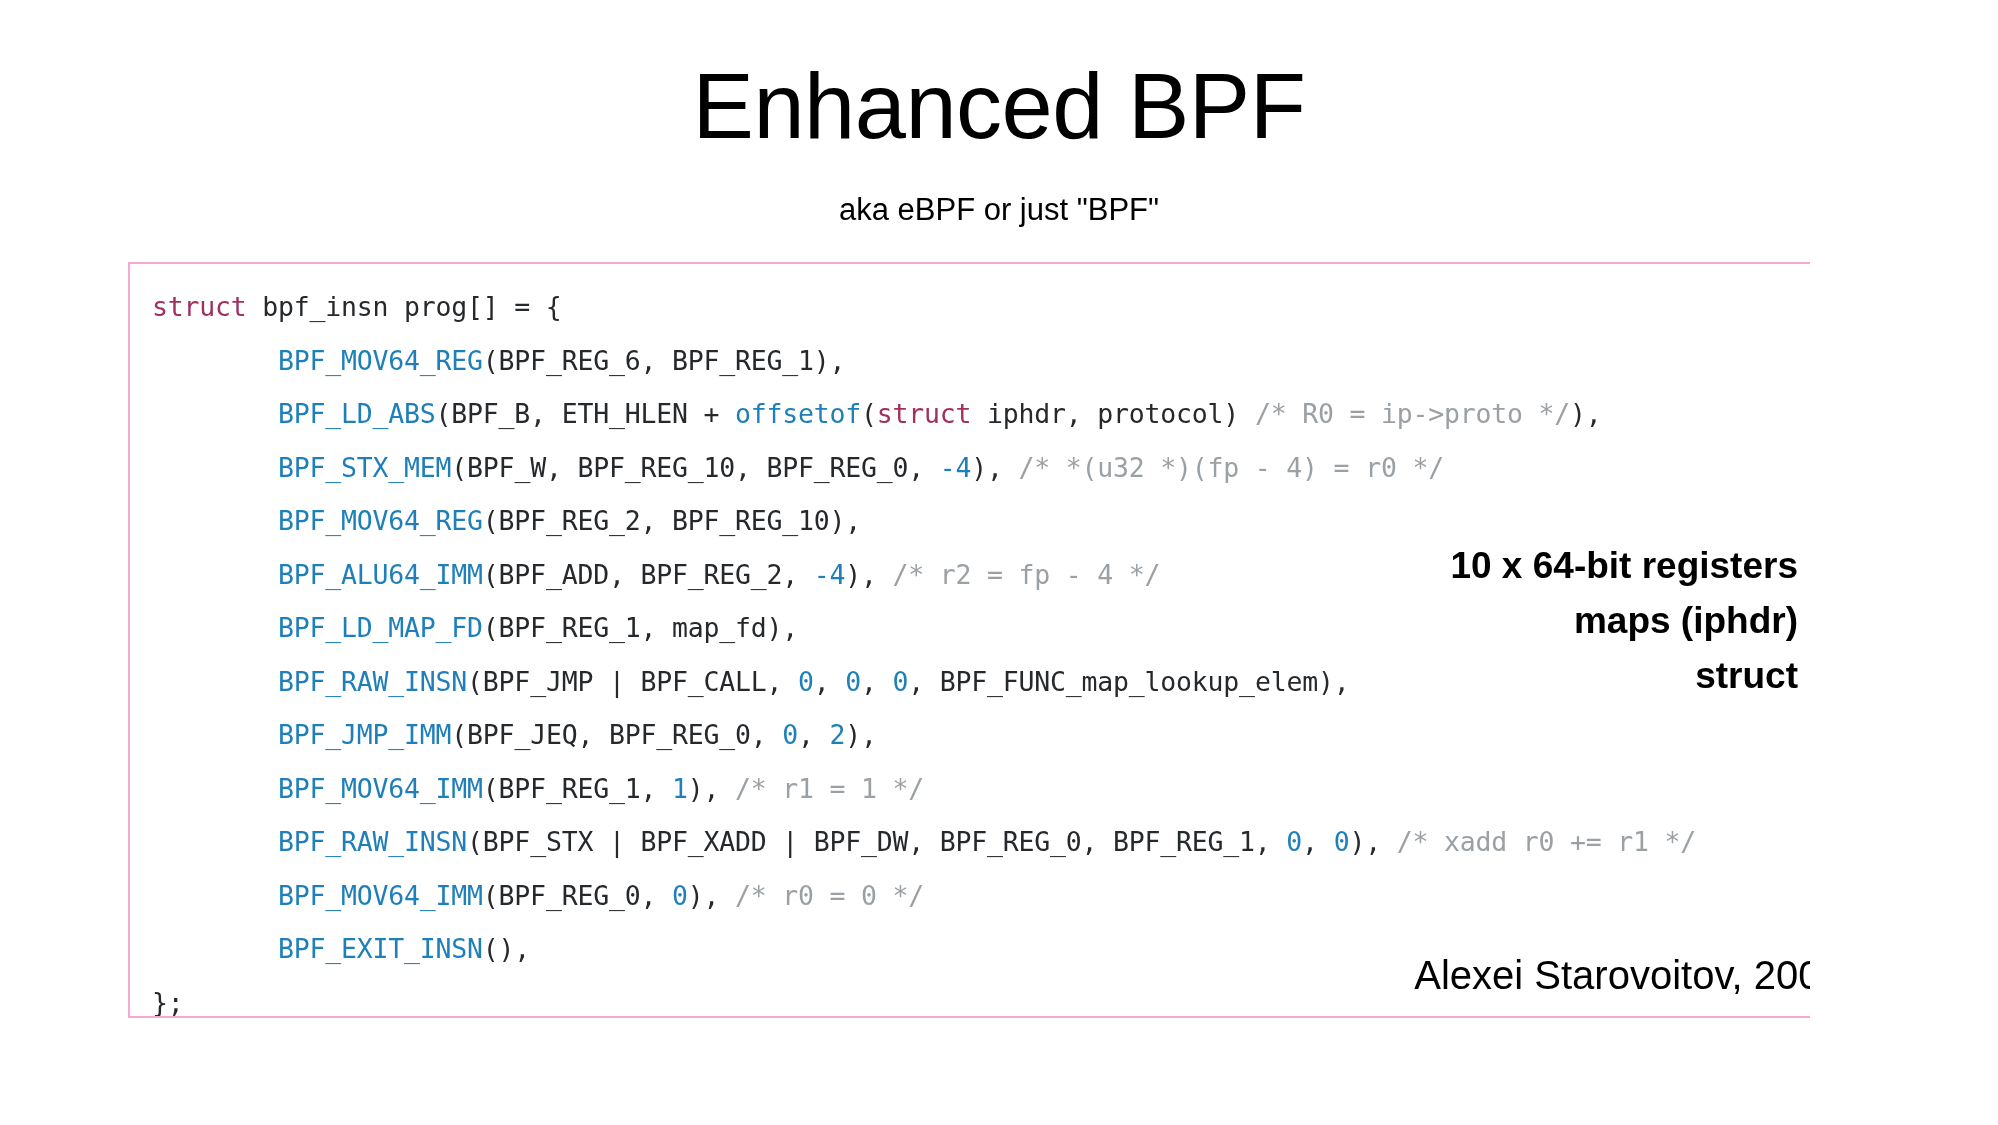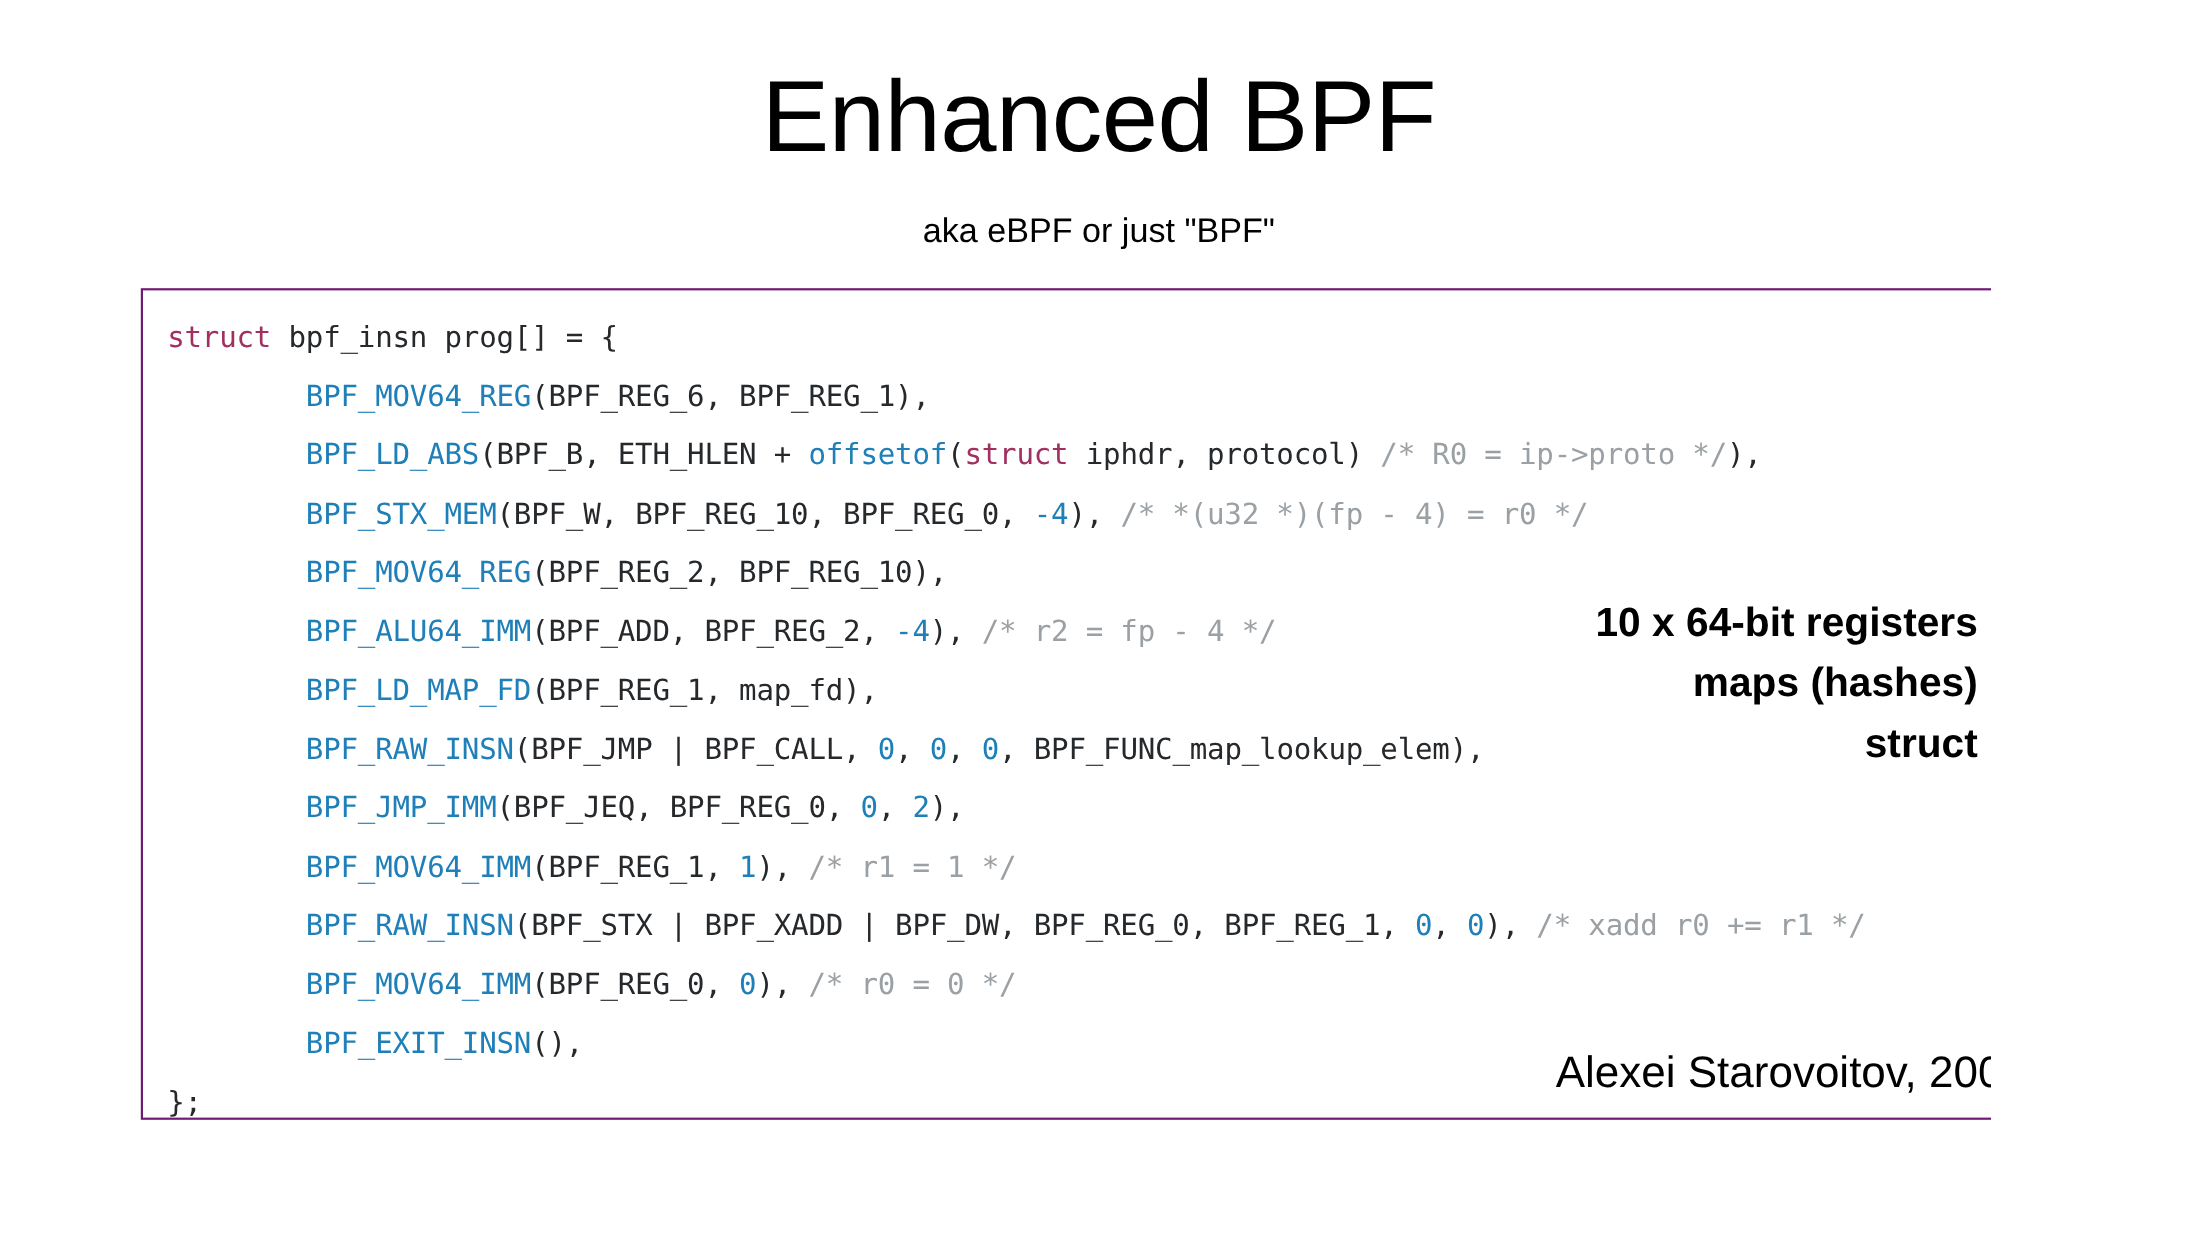--- a/index.html
+++ b/index.html
@@ -42,21 +42,21 @@
     color: #000000;
   }
 
   
   .code-box {
     position: absolute;
     left: 128px;
     top: 262px;
     width: 1754px;
     height: 756px;
-    border: 2px solid #701a75;
+    border: 2px solid #f9a8d4;
     background: #ffffff;
     box-sizing: border-box;
     overflow: hidden;
   }
   .code {
     position: absolute;
     left: 22px;
     top: 16px;
     right: 4px;
     font-family: "DejaVu Sans Mono", monospace;
@@ -111,19 +111,19 @@
   <div class="title">Enhanced BPF</div>
 
   <div class="subtitle">aka eBPF or just "BPF"</div>
 
   <div class="code-box">
     <div class="code" id="code-root"><div class="code-line"><span class="tok-kw">struct </span><span class="tok-plain">bpf_insn prog[] = {</span></div><div class="code-line"><span class="tok-plain">        </span><span class="tok-fn">BPF_MOV64_REG</span><span class="tok-plain">(BPF_REG_6, BPF_REG_1),</span></div><div class="code-line"><span class="tok-plain">        </span><span class="tok-fn">BPF_LD_ABS</span><span class="tok-plain">(BPF_B, ETH_HLEN + </span><span class="tok-fn">offsetof</span><span class="tok-plain">(</span><span class="tok-kw">struct</span><span class="tok-plain"> iphdr, protocol) </span><span class="tok-com">/* R0 = ip-&gt;proto */</span><span class="tok-plain">),</span></div><div class="code-line"><span class="tok-plain">        </span><span class="tok-fn">BPF_STX_MEM</span><span class="tok-plain">(BPF_W, BPF_REG_10, BPF_REG_0, </span><span class="tok-num">-4</span><span class="tok-plain">), </span><span class="tok-com">/* *(u32 *)(fp - 4) = r0 */</span></div><div class="code-line"><span class="tok-plain">        </span><span class="tok-fn">BPF_MOV64_REG</span><span class="tok-plain">(BPF_REG_2, BPF_REG_10),</span></div><div class="code-line"><span class="tok-plain">        </span><span class="tok-fn">BPF_ALU64_IMM</span><span class="tok-plain">(BPF_ADD, BPF_REG_2, </span><span class="tok-num">-4</span><span class="tok-plain">), </span><span class="tok-com">/* r2 = fp - 4 */</span></div><div class="code-line"><span class="tok-plain">        </span><span class="tok-fn">BPF_LD_MAP_FD</span><span class="tok-plain">(BPF_REG_1, map_fd),</span></div><div class="code-line"><span class="tok-plain">        </span><span class="tok-fn">BPF_RAW_INSN</span><span class="tok-plain">(BPF_JMP | BPF_CALL, </span><span class="tok-num">0</span><span class="tok-plain">, </span><span class="tok-num">0</span><span class="tok-plain">, </span><span class="tok-num">0</span><span class="tok-plain">, BPF_FUNC_map_lookup_elem),</span></div><div class="code-line"><span class="tok-plain">        </span><span class="tok-fn">BPF_JMP_IMM</span><span class="tok-plain">(BPF_JEQ, BPF_REG_0, </span><span class="tok-num">0</span><span class="tok-plain">, </span><span class="tok-num">2</span><span class="tok-plain">),</span></div><div class="code-line"><span class="tok-plain">        </span><span class="tok-fn">BPF_MOV64_IMM</span><span class="tok-plain">(BPF_REG_1, </span><span class="tok-num">1</span><span class="tok-plain">), </span><span class="tok-com">/* r1 = 1 */</span></div><div class="code-line"><span class="tok-plain">        </span><span class="tok-fn">BPF_RAW_INSN</span><span class="tok-plain">(BPF_STX | BPF_XADD | BPF_DW, BPF_REG_0, BPF_REG_1, </span><span class="tok-num">0</span><span class="tok-plain">, </span><span class="tok-num">0</span><span class="tok-plain">), </span><span class="tok-com">/* xadd r0 += r1 */</span></div><div class="code-line"><span class="tok-plain">        </span><span class="tok-fn">BPF_MOV64_IMM</span><span class="tok-plain">(BPF_REG_0, </span><span class="tok-num">0</span><span class="tok-plain">), </span><span class="tok-com">/* r0 = 0 */</span></div><div class="code-line"><span class="tok-plain">        </span><span class="tok-fn">BPF_EXIT_INSN</span><span class="tok-plain">(),</span></div><div class="code-line"><span class="tok-plain">};</span></div></div>
   </div>
 
   <div class="annotation" id="annotation-root">
       <div>10 x 64-bit registers</div>
-      <div>maps (hashes)</div>
+      <div>maps (iphdr)</div>
       <div>struct</div>
     </div>
 
   <div class="credit">Alexei Starovoitov, 2005+</div>
 
 </div>
 
 </body></html>

